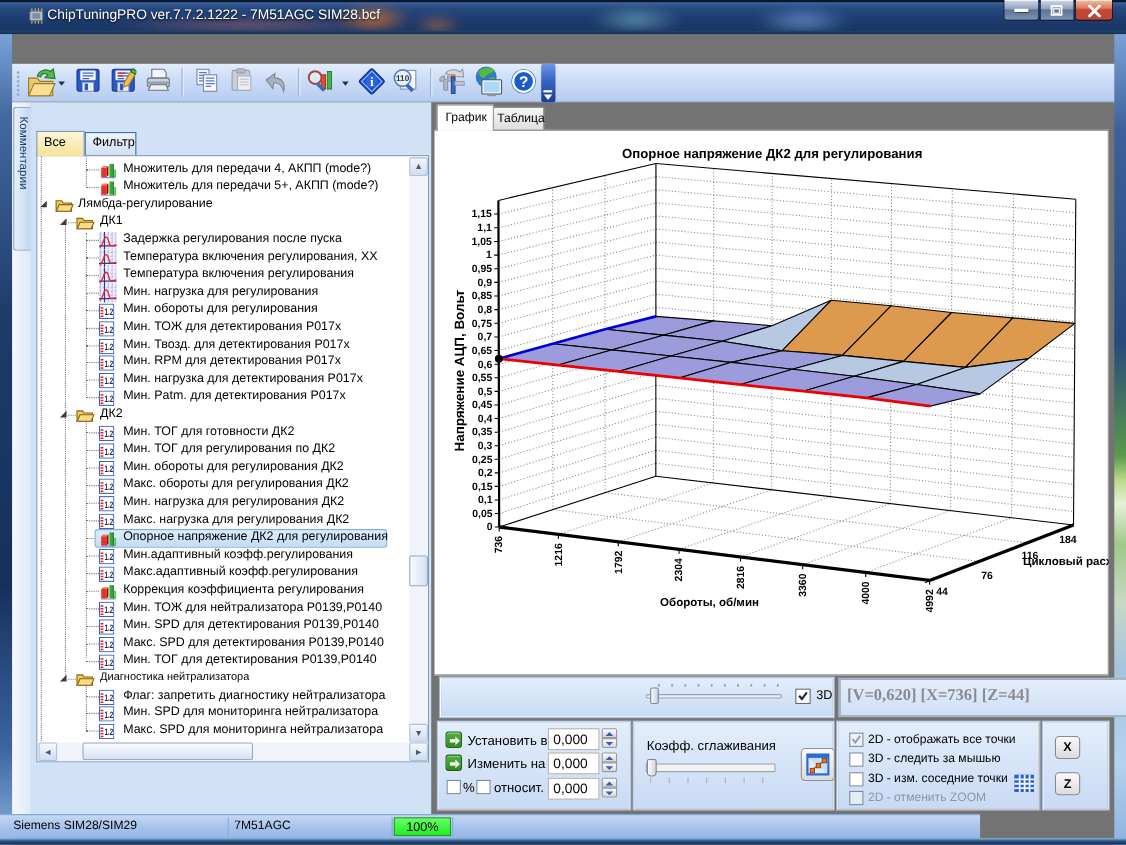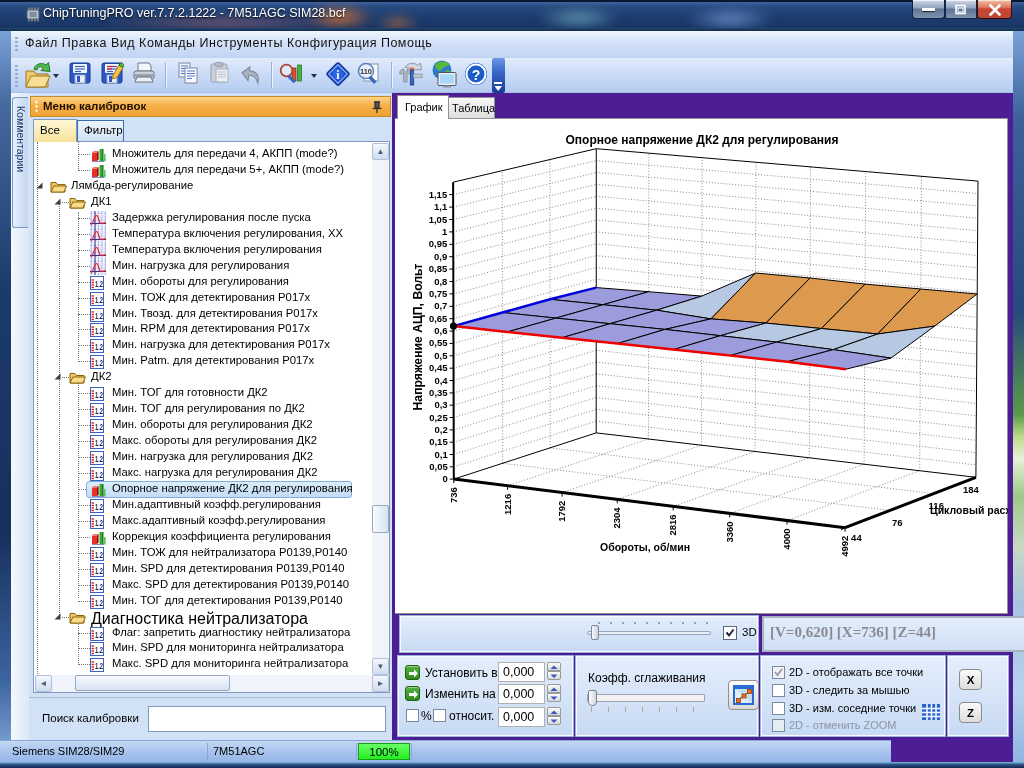--- a/index.html
+++ b/index.html
@@ -1,16 +1,16 @@
 <!DOCTYPE html>
 <html><head><meta charset="utf-8">
 <style>
 *{margin:0;padding:0;box-sizing:border-box}
 body{width:1024px;height:768px;overflow:hidden;font-family:"Liberation Sans",sans-serif}
-.win{position:absolute;left:0;top:0;width:1024px;height:768px;background:#4c1d95;overflow:hidden}
+.win{position:absolute;left:0;top:0;width:1024px;height:768px;background:#737373;overflow:hidden}
 .abs{position:absolute}
 </style>
 </head>
 <body>
 <div class="win">
 
   <div class="abs" id="tb" style="left:0;top:0;width:1024px;height:31px;background:linear-gradient(180deg,#4a6aa6 0,#274a80 22%,#1d3c70 55%,#16335f 100%);overflow:hidden">
     <div class="abs" style="left:90px;top:16px;width:270px;height:14px;background:radial-gradient(ellipse at center,rgba(220,120,120,.55),rgba(220,120,120,0) 70%);filter:blur(4px)"></div>
     <div class="abs" style="left:305px;top:4px;width:70px;height:26px;background:radial-gradient(ellipse at center,rgba(235,120,40,.85),rgba(235,120,40,0) 70%);filter:blur(5px)"></div>
     <div class="abs" style="left:375px;top:14px;width:45px;height:18px;background:radial-gradient(ellipse at center,rgba(240,130,50,.6),rgba(240,130,50,0) 70%);filter:blur(5px)"></div>
@@ -47,26 +47,20 @@
       <svg class="abs" style="left:76px;top:4px" width="14" height="12" viewBox="0 0 14 12">
           <path d="M2.5 1.5 L11.5 10.5 M11.5 1.5 L2.5 10.5" stroke="#fff" stroke-width="2.6" stroke-linecap="round"></path>
         </svg>
     </div>
   </div>
 
   <div class="abs" style="left:0;top:31px;width:11px;height:737px;background:linear-gradient(180deg,#7aa2d8 0,#44699f 10%,#1c3b6b 35%,#16305c 68%,#3c64a0 88%,#8cb2e0 100%)"></div>
   <div class="abs" style="left:1013px;top:31px;width:11px;height:737px;background:linear-gradient(180deg,#7aa2d8 0,#3c619a 12%,#28497c 38%,#5a9a4a 52%,#bada8a 55%,#e8f0d8 58%,#9ec88a 63%,#c8d8c4 70%,#a6c4e0 78%,#b6d2ec 90%,#8cb2e0 100%)"></div>
   <div class="abs" style="left:0;top:762px;width:1024px;height:6px;background:linear-gradient(180deg,#7ec0d8 0,#2a4d85 45%,#112a52 100%)"></div>
 
-  <div class="abs" style="left:11px;top:31px;width:1002px;height:27px;background:linear-gradient(180deg,#f0f5fd 0,#d4e2f8 40%,#c0d4f2 100%)">
-    <div class="abs" style="left:4px;top:5px;width:3px;height:17px;background-image:radial-gradient(circle 1.2px,#90a8c8 1.1px,transparent 1.2px);background-size:3px 4px"></div>
-    <div class="abs" style="left:14px;top:5px;font-size:12.5px;color:#111;letter-spacing:0.5px">
-      <span>Файл</span><span style="margin-left:4px">Правка</span><span style="margin-left:4px">Вид</span><span style="margin-left:4px">Команды</span><span style="margin-left:4px">Инструменты</span><span style="margin-left:4px">Конфигурация</span><span style="margin-left:4px">Помощь</span>
-    </div>
-  </div>
 
   <div class="abs" style="left:11px;top:58px;width:1002px;height:35px;background:linear-gradient(180deg,#e2ecfb 0,#cbdcf7 45%,#b6ccf0 100%);border-bottom:1px solid #a8c0e4">
     <div class="abs" style="left:4px;top:6px;width:3px;height:24px;background-image:radial-gradient(circle 1.2px,#90a8c8 1.1px,transparent 1.2px);background-size:3px 4px"></div>
     <svg class="abs" style="left:13px;top:4px" width="28" height="27" viewBox="0 0 28 27">
         <path d="M2 9 L10 9 L12 12 L24 12 L24 25 L2 25 Z" fill="#edc96d" stroke="#a07820"></path>
         <path d="M2 25 L7 14 L26 14 L21 25 Z" fill="#f7df96" stroke="#a07820"></path>
         <path d="M10 7 C11 2 18 0 22 3 L24.5 0.5 L26 9.5 L17 8.5 L19.5 6 C16.5 4 13.5 4.5 13 8 Z" fill="#52b852" stroke="#1e7a1e" stroke-width="1"></path>
       </svg>
       <svg class="abs" style="left:41px;top:14px" width="8" height="8" viewBox="0 0 8 8">
         <polygon points="1,2 7,2 4,6" fill="#203050"></polygon>
@@ -186,32 +180,20 @@
       </div>
   </div>
 
   <div class="abs" style="left:11px;top:93px;width:18px;height:647px;background:linear-gradient(90deg,#f4f8fe,#dce8f8)"></div>
   <div class="abs" style="left:12px;top:97px;width:16px;height:131px;background:linear-gradient(90deg,#e8f1fc,#c2d6f0);border:1px solid #7a96c2;border-right:none;border-radius:3px 0 0 3px">
     <div style="writing-mode:vertical-rl;font-size:10.5px;color:#1c3c6e;margin:8px 0 0 2px">Комментарии</div>
   </div>
 
   <div class="abs" style="left:29px;top:93px;width:363px;height:647px;background:#d2e2f6">
 
-    <div class="abs" style="left:1px;top:3px;width:361px;height:21px;background:linear-gradient(180deg,#fbd38a 0,#f5b049 45%,#efa235 100%);border:1px solid #c88a28">
-      <div class="abs" style="left:4px;top:3px;width:3px;height:13px;background-image:radial-gradient(circle 1.3px,#fff 1.2px,transparent 1.3px);background-size:3px 4.3px"></div>
-      <div class="abs" style="left:12px;top:3px;font-size:11.5px;font-weight:bold;color:#201000">Меню калибровок</div>
-      <svg class="abs" style="left:340px;top:3px" width="12" height="14" viewBox="0 0 12 14">
-          <g stroke="#333" stroke-width="1.3" fill="none">
-            <line x1="3" y1="2" x2="9" y2="2"></line>
-            <rect x="4" y="2" width="4" height="6" fill="#555"></rect>
-            <line x1="1.5" y1="8.5" x2="10.5" y2="8.5"></line>
-            <line x1="6" y1="9" x2="6" y2="13"></line>
-          </g>
-        </svg>
-    </div>
 
     <div class="abs" style="left:4px;top:26px;width:44px;height:23px;background:linear-gradient(180deg,#fdf6d8,#f7e29a);border:1px solid #8098c0;border-bottom:none;z-index:3">
       <div style="margin:4px 0 0 6px;font-size:11.5px;color:#000">Все</div>
     </div>
     <div class="abs" style="left:48px;top:27px;width:47px;height:22px;background:linear-gradient(180deg,#eef4fc,#d0e0f4);border:1px solid #3c6cb4">
       <div style="margin:3px 0 12px 6px;font-size:11.5px;color:#000">Фильтр</div>
     </div>
 
     <div class="abs" style="left:4px;top:48px;width:357px;height:552px;background:#fff;border:1px solid #8098c0">
       <div class="abs" style="left:0;top:0;width:337px;height:532px;overflow:hidden">
@@ -581,21 +563,21 @@
           </svg>
           <div class="abs" style="left:78px;top:452px;font-size:11.3px;color:#000;white-space:nowrap">Мин. ТОГ для детектирования P0139,P0140</div>
           <svg class="abs" style="left:19px;top:470px" width="9" height="9" viewBox="0 0 9 9">
             <polygon points="7.5,1.5 7.5,7.5 1.5,7.5" fill="#3c3c3c"></polygon>
           </svg>
           <div class="abs" style="left:28px;top:475px;width:7px;height:1px;border-top:1px dotted #787878"></div>
           <svg class="abs" style="left:35px;top:469px" width="17" height="13" viewBox="0 0 17 13">
             <path d="M1 2.5 L6 2.5 L7.5 4.5 L15 4.5 L15 12 L1 12 Z" fill="#f0c75a" stroke="#8a6614" stroke-width="1"></path>
             <path d="M1.2 12 L3.8 6 L16.5 6 L13.8 12 Z" fill="#fadb87" stroke="#8a6614" stroke-width="1"></path>
           </svg>
-          <div class="abs" style="left:57px;top:468px;font-size:16px;color:#000;white-space:nowrap">Диагностика нейтрализатора</div>
+          <div class="abs" style="left:57px;top:468px;font-size:10px;color:#000;white-space:nowrap">Диагностика нейтрализатора</div>
           <div class="abs" style="left:44px;top:491px;width:12px;height:1px;border-top:1px dotted #787878"></div>
           <svg class="abs" style="left:56px;top:485px" width="14" height="14" viewBox="0 0 14 14">
             <rect x="0.5" y="0.5" width="13" height="13" fill="#fff" stroke="#3a62c0"></rect>
             <g stroke="#e02020" stroke-width="1.4">
               <line x1="1.5" y1="4" x2="4" y2="4"></line>
               <line x1="1.5" y1="6.5" x2="4" y2="6.5"></line>
               <line x1="1.5" y1="9" x2="4" y2="9"></line>
               <line x1="1.5" y1="11.5" x2="4" y2="11.5"></line>
             </g>
             <text x="5" y="10.5" font-family="Liberation Sans,sans-serif" font-size="8.5" font-weight="bold" fill="#1a2a50" textLength="8" lengthAdjust="spacingAndGlyphs">1.2</text>
@@ -633,24 +615,20 @@
         <div class="abs" style="left:0;top:362px;width:17px;height:28px;background:linear-gradient(90deg,#f8fbff,#d6e2f2);border:1px solid #98a8c0;border-radius:2px"></div>
       </div>
 
       <div class="abs" style="left:1px;top:533px;width:354px;height:17px;background:#f0f4fa">
         <div class="abs" style="left:0;top:0;width:17px;height:17px;background:linear-gradient(180deg,#f4f8fe,#cfdcef);border:1px solid #b0c0d8;border-radius:2px;color:#4a5a70;font-size:8px;text-align:center;line-height:15px">◄</div>
         <div class="abs" style="left:337px;top:0;width:17px;height:17px;background:linear-gradient(180deg,#f4f8fe,#cfdcef);border:1px solid #b0c0d8;border-radius:2px;color:#4a5a70;font-size:8px;text-align:center;line-height:15px">►</div>
         <div class="abs" style="left:40px;top:0;width:155px;height:16px;background:linear-gradient(180deg,#f8fbff,#d6e2f2);border:1px solid #98a8c0;border-radius:2px"></div>
       </div>
     </div>
 
-    <div class="abs" style="left:0;top:604px;width:363px;height:43px;background:#d2e2f6;border-top:1px solid #a8bcd8">
-      <div class="abs" style="left:13px;top:14px;font-size:11.5px;color:#000">Поиск калибровки</div>
-      <div class="abs" style="left:119px;top:8px;width:238px;height:26px;background:#fff;border:1px solid #8098c0"></div>
-    </div>
   </div>
 
   <div class="abs" style="left:395px;top:93px;width:618px;height:647px">
 
     <div class="abs" style="left:2px;top:2px;width:52px;height:24px;background:#fff;border:1px solid #919191;border-bottom:none;z-index:2">
         <div style="margin:5px 0 0 7px;font-size:11px">График</div>
       </div>
     <div class="abs" style="left:50px;top:4px;width:50px;height:22px;background:linear-gradient(180deg,#f6f6f6,#dedede);border:1px solid #919191">
         <div style="margin:4px 0 0 6px;font-size:11px">Таблица</div>
       </div>

